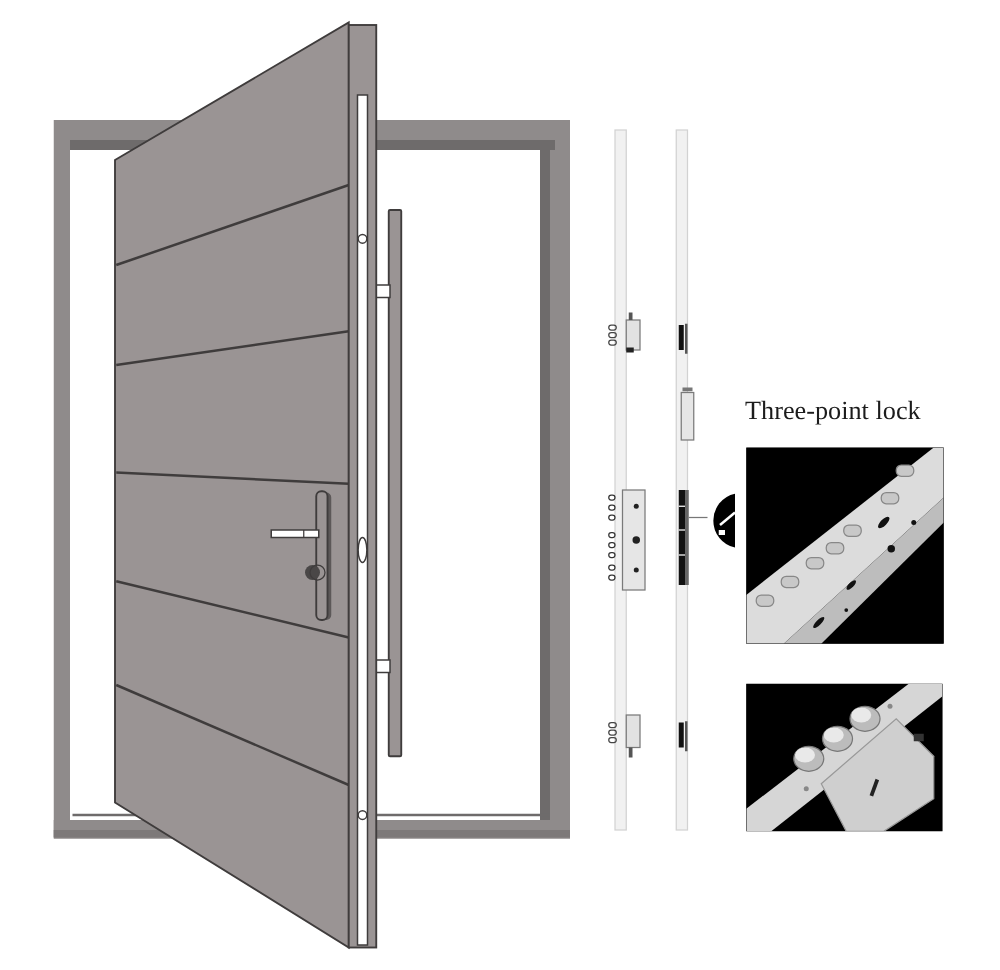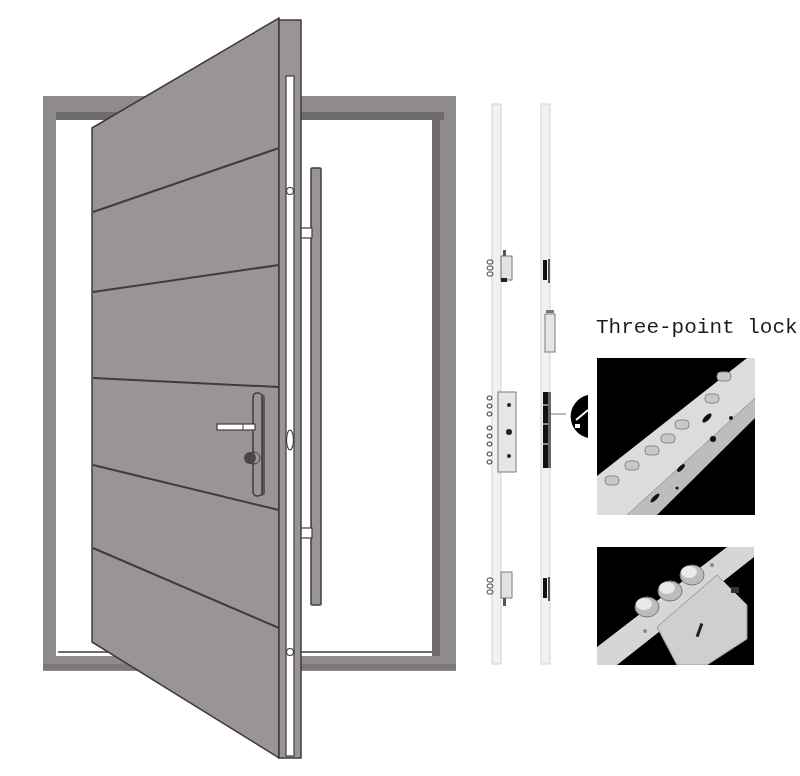--- a/index.html
+++ b/index.html
@@ -1,20 +1,20 @@
 <!DOCTYPE html>
 <html><head>
   <meta charset="utf-8">
   <style>
     html, body { margin: 0; padding: 0; background: #ffffff; }
     body { width: 800px; height: 776px; position: relative; overflow: hidden; font-family: "DejaVu Sans", sans-serif; }
     .layer { position: absolute; left: 0; top: 0; }
     .caption {
       position: absolute; left: 596px; top: 316px;
-      font-family: Liberation Mono, monospace; font-size: 21px; color: #1c1c1c;
+      font-family: Liberation Serif, serif; font-size: 21px; color: #1c1c1c;
       letter-spacing: 0px; white-space: nowrap;
     }
     .photo {
       position: absolute; background: #000; overflow: hidden;
     }
     .photo svg { display: block; }
   </style>
 </head>
 <body>
 

